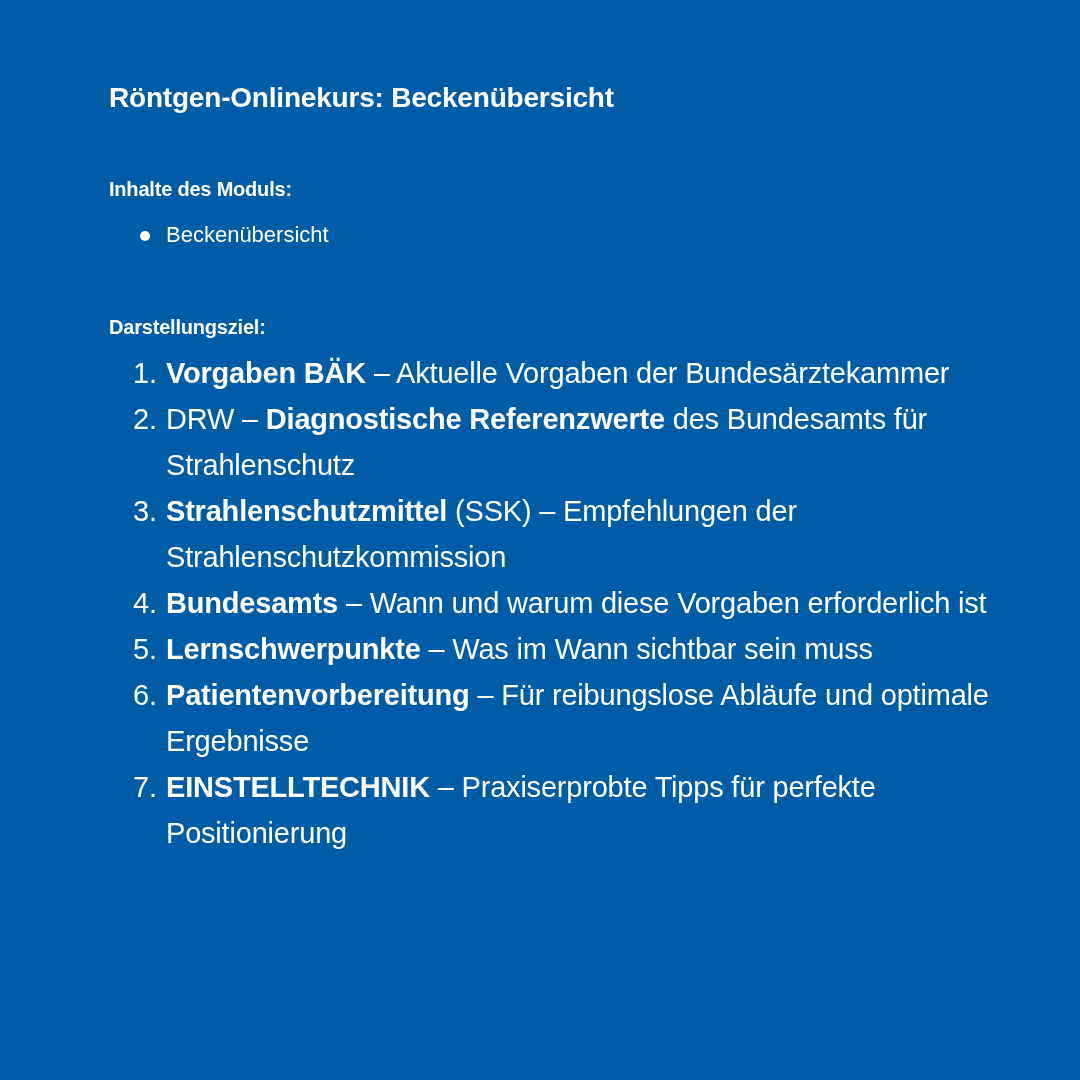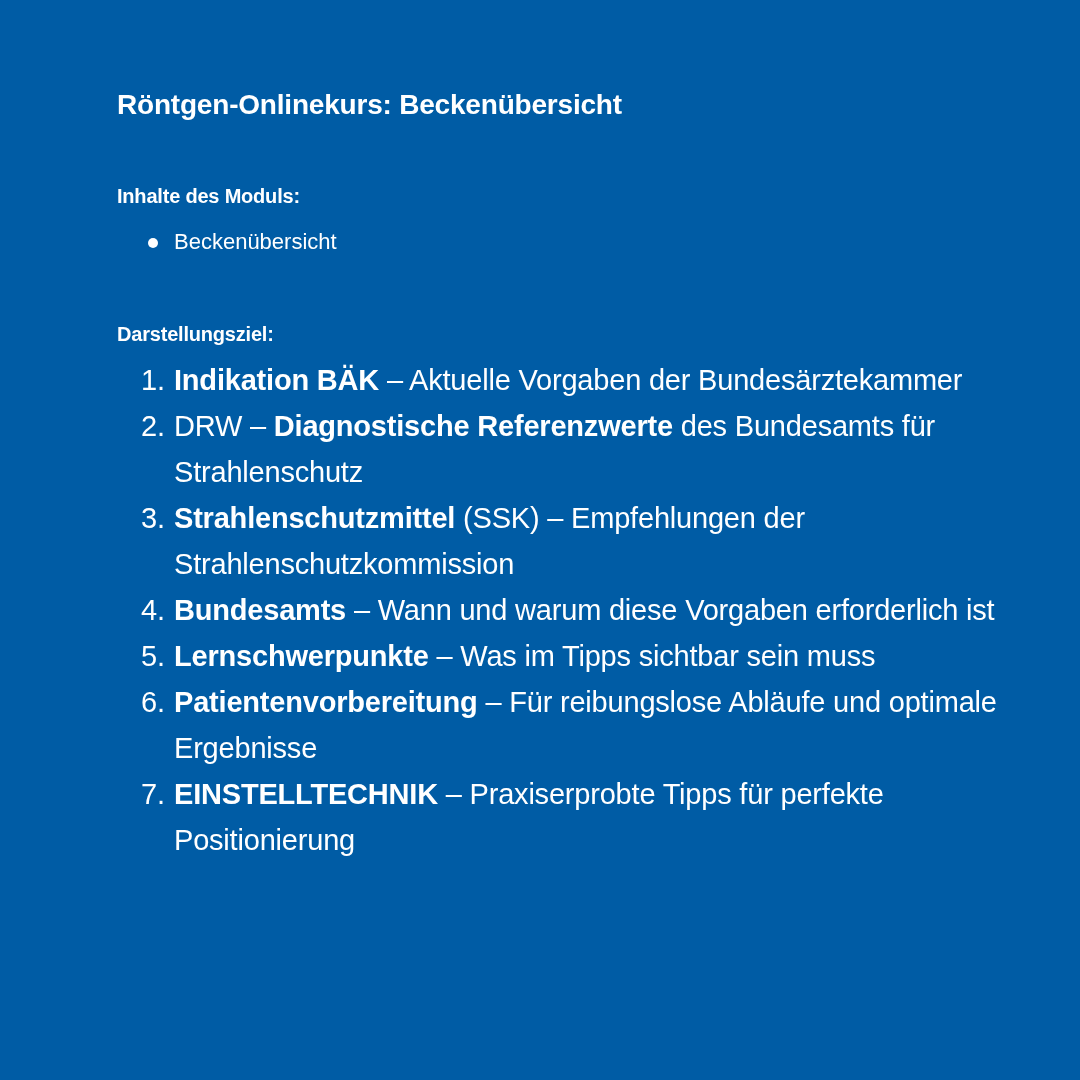--- a/index.html
+++ b/index.html
@@ -4,21 +4,21 @@
   <style>
     html, body { margin: 0; padding: 0; }
     body {
       width: 1080px; height: 1080px;
       background: #005ca5;
       color: #ffffff;
       font-family: "Liberation Sans", "DejaVu Sans", sans-serif;
       overflow: hidden;
       position: relative;
     }
-    .page { position: absolute; left: 109px; top: 83px; width: 880px; margin-left: 8px; }
+    .page { position: absolute; left: 109px; top: 76px; width: 880px; }
     .title { font-size: 28px; font-weight: 700; line-height: 44px; margin: 0; letter-spacing: -0.2px; }
     .section-heading { font-size: 20px; font-weight: 700; line-height: 46px; margin: 0; letter-spacing: -0.2px; }
     .spacer { height: 46px; }
     ul.bullets { list-style: none; margin: 0; padding: 0; }
     ul.bullets li { position: relative; padding-left: 57px; font-size: 22px; line-height: 46px; }
     ul.bullets li .dot { position: absolute; left: 31px; top: 19px; width: 10px; height: 10px; border-radius: 50%; background: #fff; }
     ol.points { list-style: none; margin: 0; padding: 0; }
     ol.points li { position: relative; padding-left: 57px; font-size: 29px; line-height: 46px; letter-spacing: -0.2px; }
     ol.points li .num { position: absolute; left: 24px; top: 0; }
     b { font-weight: 700; }
@@ -34,21 +34,21 @@
   <ul class="bullets">
     <li>
       <span class="dot"></span>
       <span>Beckenübersicht</span>
     </li>
   </ul>
   <div class="spacer"></div>
 
   <h2 class="section-heading">Darstellungsziel:</h2>
   <ol class="points">
-    <li><span class="num">1.</span><span></span><b>Indikation BÄK</b><span> – Aktuelle Vorgaben der Bundesärztekammer</span></li>
+    <li><span class="num">1.</span><span></span><b>Vorgaben BÄK</b><span> – Aktuelle Vorgaben der Bundesärztekammer</span></li>
     <li><span class="num">2.</span><span>DRW – </span><b>Diagnostische Referenzwerte</b><span> des Bundesamts für Strahlenschutz</span></li>
     <li><span class="num">3.</span><span></span><b>Strahlenschutzmittel</b><span> (SSK) – Empfehlungen der Strahlenschutzkommission</span></li>
     <li><span class="num">4.</span><span></span><b>Bundesamts</b><span> – Wann und warum diese Vorgaben erforderlich ist</span></li>
-    <li><span class="num">5.</span><span></span><b>Lernschwerpunkte</b><span> – Was im Tipps sichtbar sein muss</span></li>
+    <li><span class="num">5.</span><span></span><b>Lernschwerpunkte</b><span> – Was im Wann sichtbar sein muss</span></li>
     <li><span class="num">6.</span><span></span><b>Patientenvorbereitung</b><span> – Für reibungslose Abläufe und optimale Ergebnisse</span></li>
     <li><span class="num">7.</span><span></span><b>EINSTELLTECHNIK</b><span> – Praxiserprobte Tipps für perfekte Positionierung</span></li>
   </ol>
 </div>
 
 </body></html>

